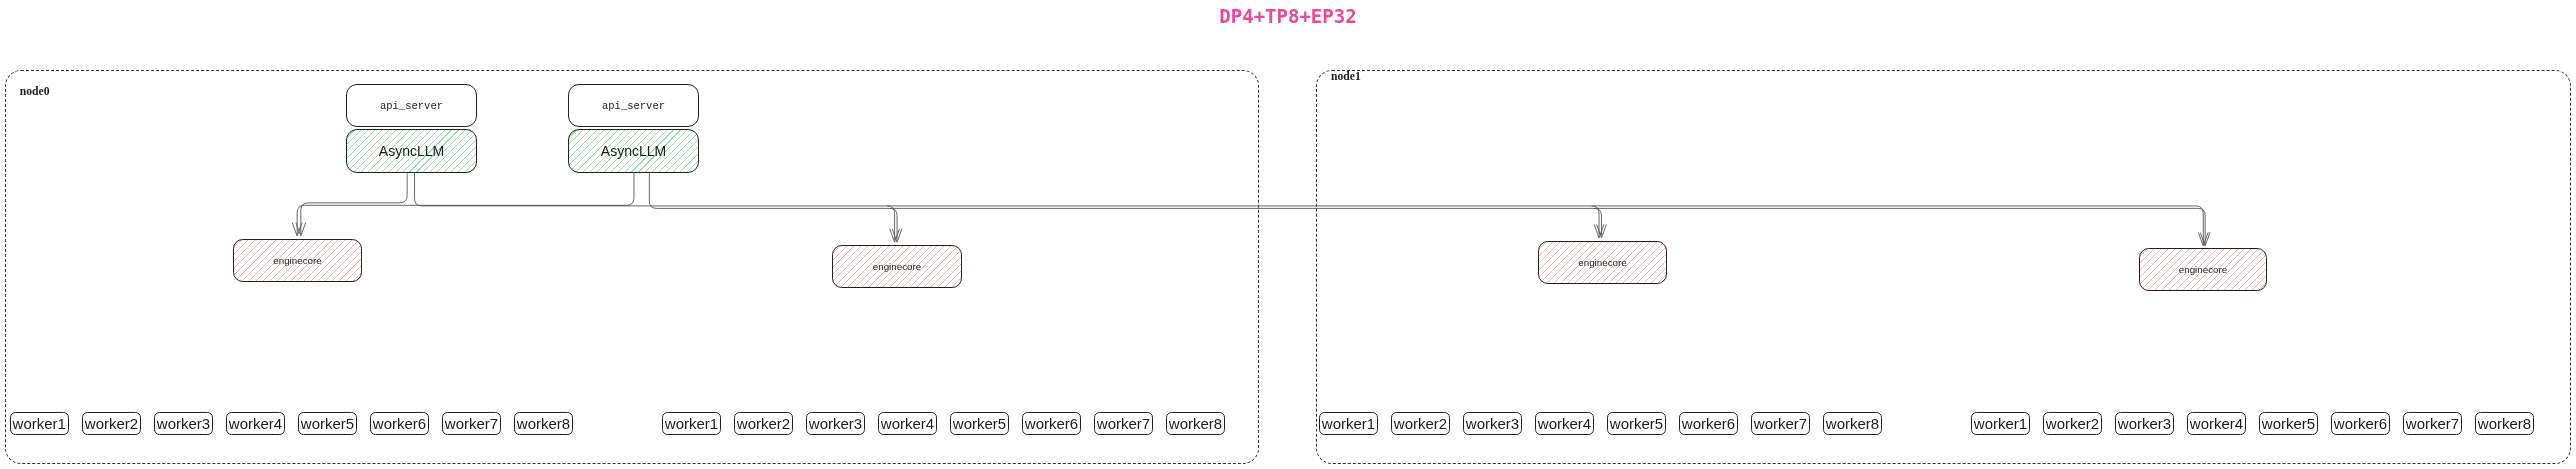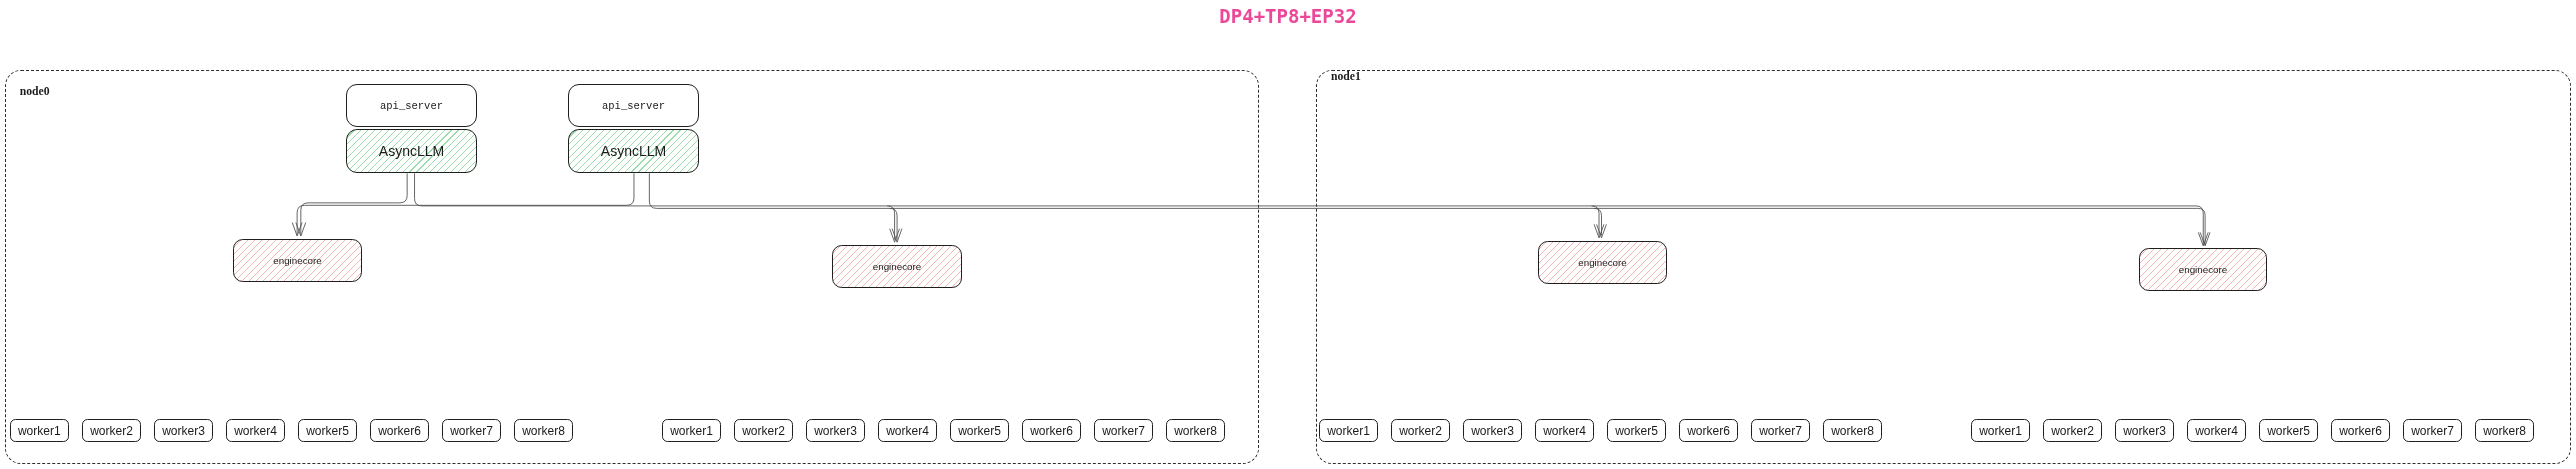--- a/index.html
+++ b/index.html
@@ -72,23 +72,22 @@
     border-radius: 9.8px;
     font-size: 9.8px;
     z-index: 2;
     background-image: repeating-linear-gradient(135deg,
       var(--hatch-red) 0px, var(--hatch-red) 0.7px,
       transparent 0.7px, transparent 4.9px);
   }
   .worker-box {
     border-width: 1.1px;
     border-radius: 5.5px;
-    font-size: 12px;
+    font-size: 15px;
     z-index: 2;
-    margin-top: 7px;
   }
   #edges-svg {
     position: absolute;
     left: 0;
     top: 0;
     z-index: 1;
   }
   #edges-svg path {
     fill: none;
     stroke: #4d4d4d;

